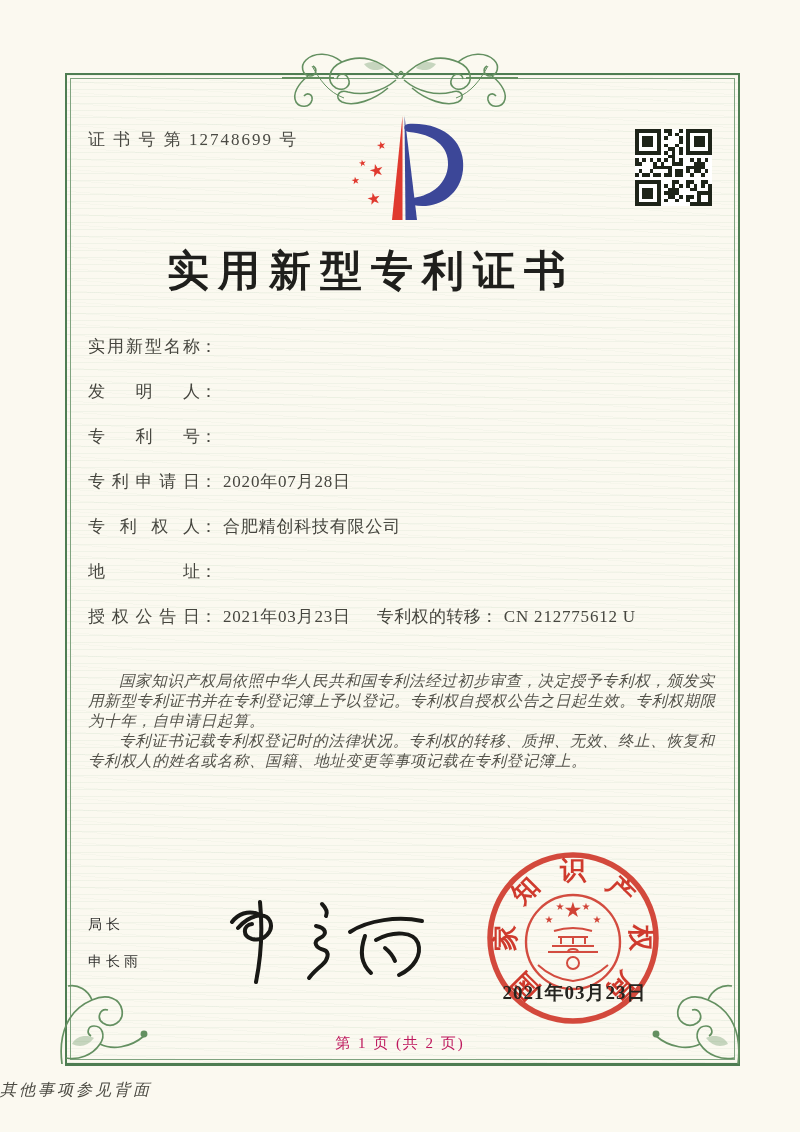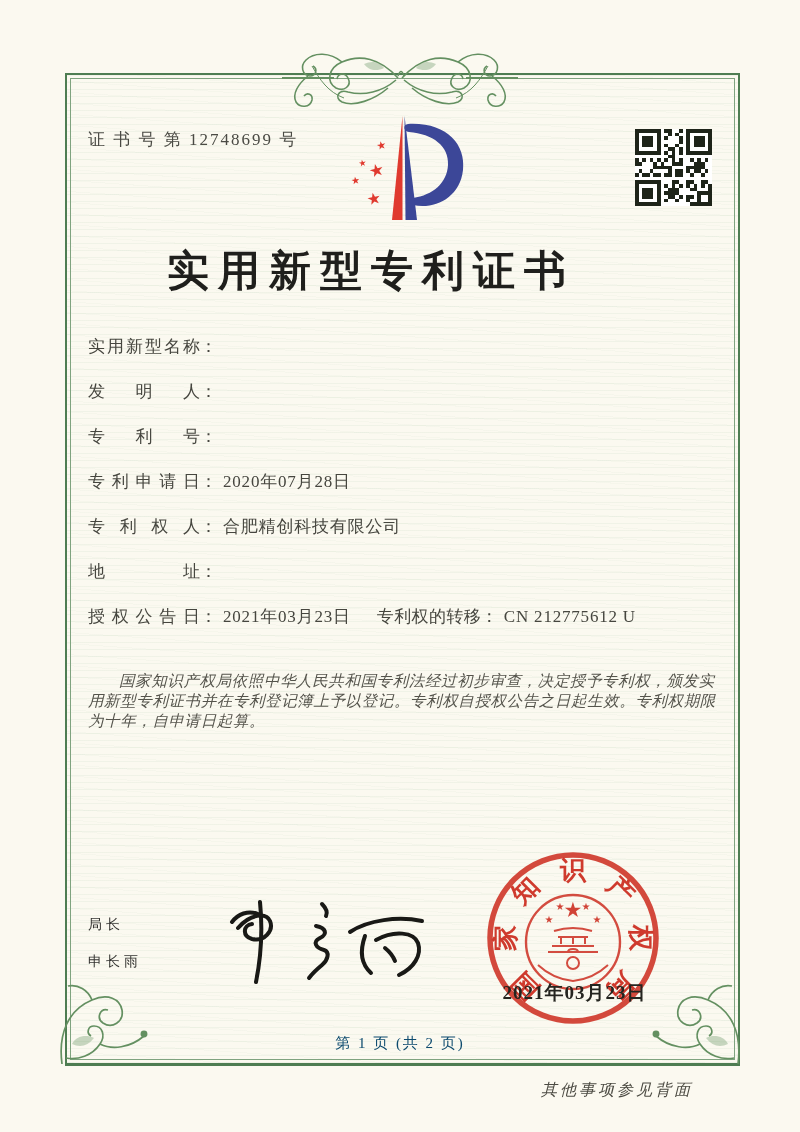--- a/index.html
+++ b/index.html
@@ -53,24 +53,24 @@
   .signature{position:absolute;left:222px;top:888px;width:215px;height:105px;}
   .seal{position:absolute;left:478px;top:843px;width:190px;height:190px;}
   .seal-ch{font-size:26px;font-weight:bold;fill:#cf3a2d;text-anchor:middle;
     font-family:"Liberation Serif","DejaVu Serif",serif;}
   .seal-date{
     position:absolute;left:487px;top:980px;width:175px;text-align:center;
     font-size:19px;font-weight:600;color:#24241f;letter-spacing:1px;z-index:5;
   }
   .page-indicator{
     position:absolute;left:0;top:1034px;width:800px;text-align:center;
-    font-size:15px;letter-spacing:2px;color:#0c4a6e;
+    font-size:15px;letter-spacing:2px;color:#be185d;
   }
   .back-note{
-    position:absolute;left:0;top:1080px;width:693px;text-align:right;
+    position:absolute;left:0;top:1080px;width:693px;text-align:left;
     font-size:16px;font-style:italic;letter-spacing:3px;color:#4c4b43;
   }
   .orn-top{position:absolute;left:268px;top:40px;width:264px;height:72px;}
   .orn-bl{position:absolute;left:50px;top:980px;width:100px;height:88px;}
   .orn-br{position:absolute;left:650px;top:980px;width:100px;height:88px;transform:scaleX(-1);}
   .orn path{vector-effect:non-scaling-stroke;}
 </style>
 </head>
 <body>
 
@@ -301,20 +301,21 @@
       <span class="pair2">
         <span class="f-label">专利权的转移</span>
         <span class="f-colon">：</span>
         <span class="f-value">CN 212775612 U</span>
       </span>
     </div>
   </div>
 
   <div class="paras">
     <p>国家知识产权局依照中华人民共和国专利法经过初步审查，决定授予专利权，颁发实用新型专利证书并在专利登记簿上予以登记。专利权自授权公告之日起生效。专利权期限为十年，自申请日起算。</p>
+    <p>专利证书记载专利权登记时的法律状况。专利权的转移、质押、无效、终止、恢复和专利权人的姓名或名称、国籍、地址变更等事项记载在专利登记簿上。</p>
   </div>
 
   <div class="officer">
     <div>局长</div>
     <div>申长雨</div>
   </div>
 
   <svg class="signature" viewBox="0 0 215 105">
     <g stroke="#191916" stroke-width="4" fill="none" stroke-linecap="round" stroke-linejoin="round">
       <path d="M10,34 C16,26 26,22 36,26"></path>

